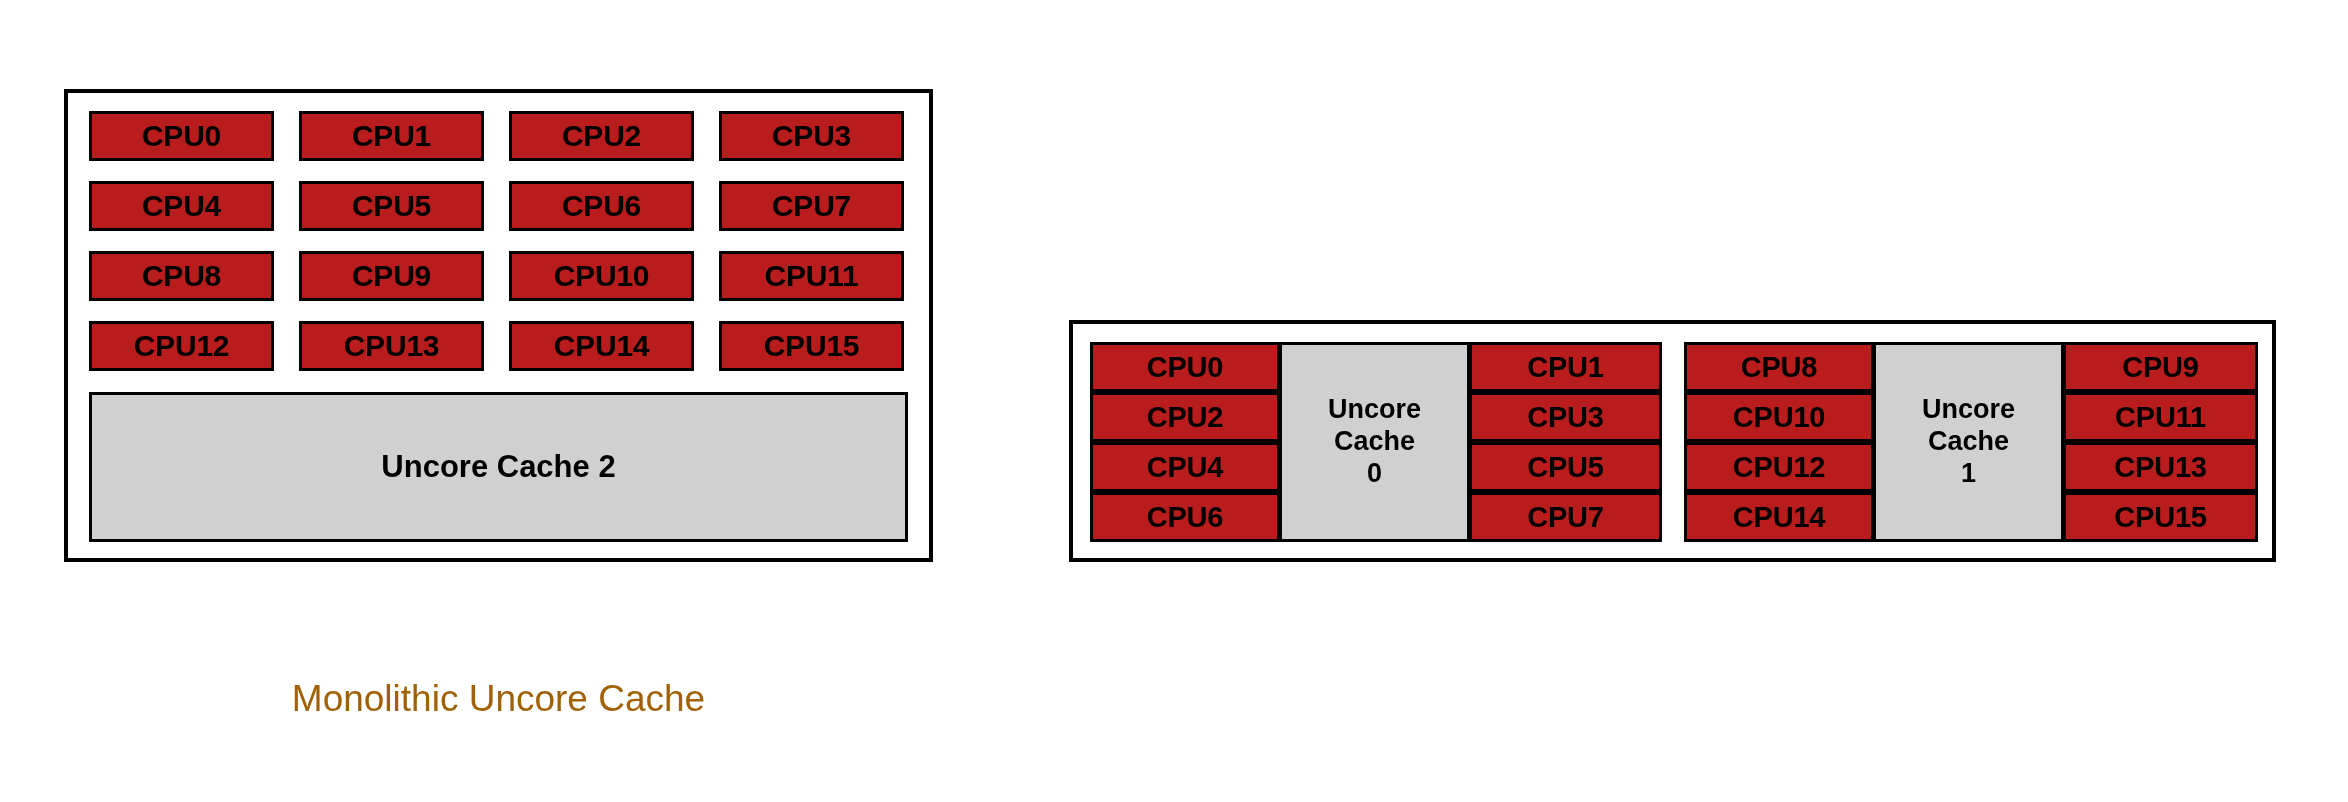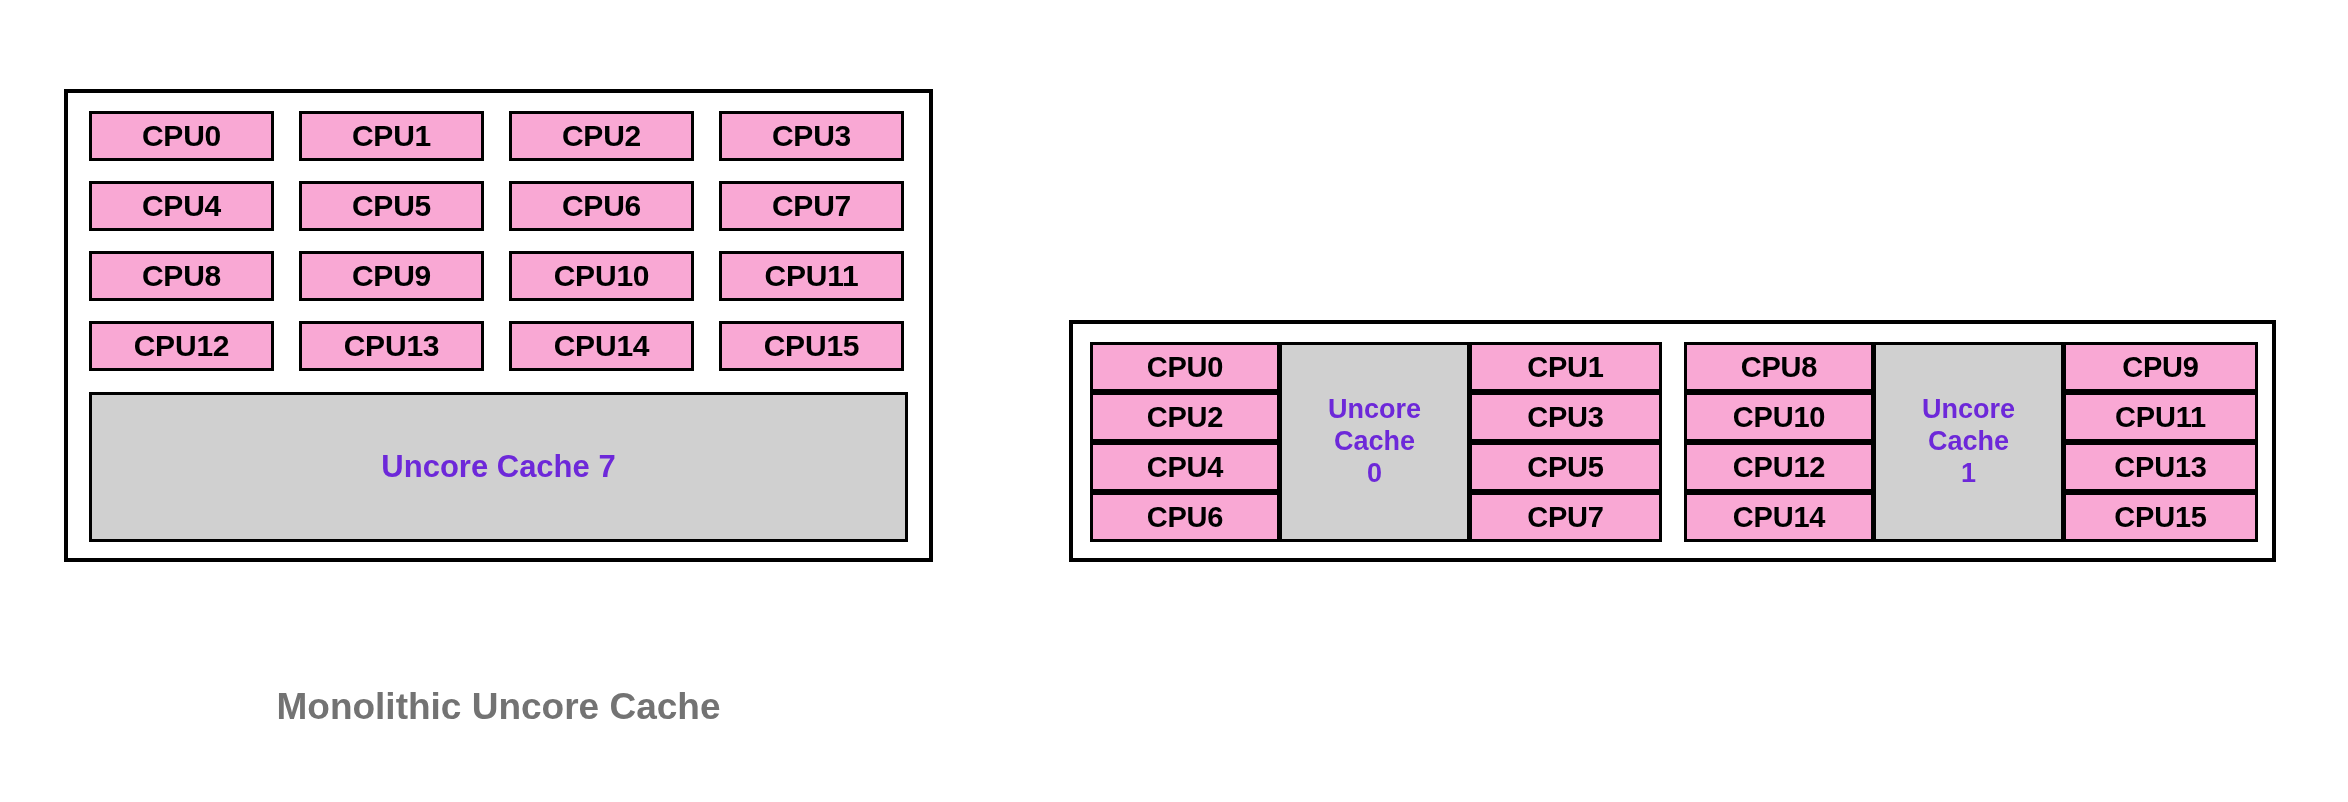--- a/index.html
+++ b/index.html
@@ -29,57 +29,56 @@
     position: absolute;
     box-sizing: border-box;
     border: 4px solid #000000;
     background: #ffffff;
   }
 
   .cpu-cell {
     position: absolute;
     box-sizing: border-box;
     border: 3px solid #000000;
-    background: #f9a8d4;
+    background: #b91c1c;
     display: flex;
     align-items: center;
     justify-content: center;
     font-weight: bold;
     color: #000000;
     letter-spacing: -0.2px;
     white-space: nowrap;
   }
 
   .cache-box {
     position: absolute;
     box-sizing: border-box;
     border: 3px solid #000000;
     background: #d0d0d0;
     display: flex;
     align-items: center;
     justify-content: center;
     font-weight: bold;
-    color: #6d28d9;
+    color: #000000;
     white-space: nowrap;
   }
 
   .cache-box.stacked {
     flex-direction: column;
     line-height: 1.18;
     white-space: normal;
     text-align: center;
   }
 
   .caption {
     position: absolute;
-    font-weight: bold;
-    color: #737373;
+    font-weight: normal;
+    color: #a16207;
     text-align: center;
     white-space: nowrap;
-    margin-top: 8px;
   }
 
   
   #mono-package {
     left: 64px;
     top: 89px;
     width: 869px;
     height: 473px;
   }
 
@@ -151,21 +150,21 @@
   <div class="cpu-cell mono-cpu" style="left:89px;  top:251px;">CPU8</div>
   <div class="cpu-cell mono-cpu" style="left:299px; top:251px;">CPU9</div>
   <div class="cpu-cell mono-cpu" style="left:509px; top:251px;">CPU10</div>
   <div class="cpu-cell mono-cpu" style="left:719px; top:251px;">CPU11</div>
 
   <div class="cpu-cell mono-cpu" style="left:89px;  top:321px;">CPU12</div>
   <div class="cpu-cell mono-cpu" style="left:299px; top:321px;">CPU13</div>
   <div class="cpu-cell mono-cpu" style="left:509px; top:321px;">CPU14</div>
   <div class="cpu-cell mono-cpu" style="left:719px; top:321px;">CPU15</div>
 
-  <div class="cache-box" id="mono-cache">Uncore Cache 7</div>
+  <div class="cache-box" id="mono-cache">Uncore Cache 2</div>
 
   <div class="caption" id="mono-caption">Monolithic Uncore Cache</div>
 
   <div class="pkg-box" id="split-package"></div>
 
   <div class="cpu-cell split-cpu" style="left:1090px; top:342px;  width:190px;">CPU0</div>
   <div class="cpu-cell split-cpu" style="left:1090px; top:392px;  width:190px;">CPU2</div>
   <div class="cpu-cell split-cpu" style="left:1090px; top:442px;  width:190px;">CPU4</div>
   <div class="cpu-cell split-cpu" style="left:1090px; top:492px;  width:190px;">CPU6</div>
 

